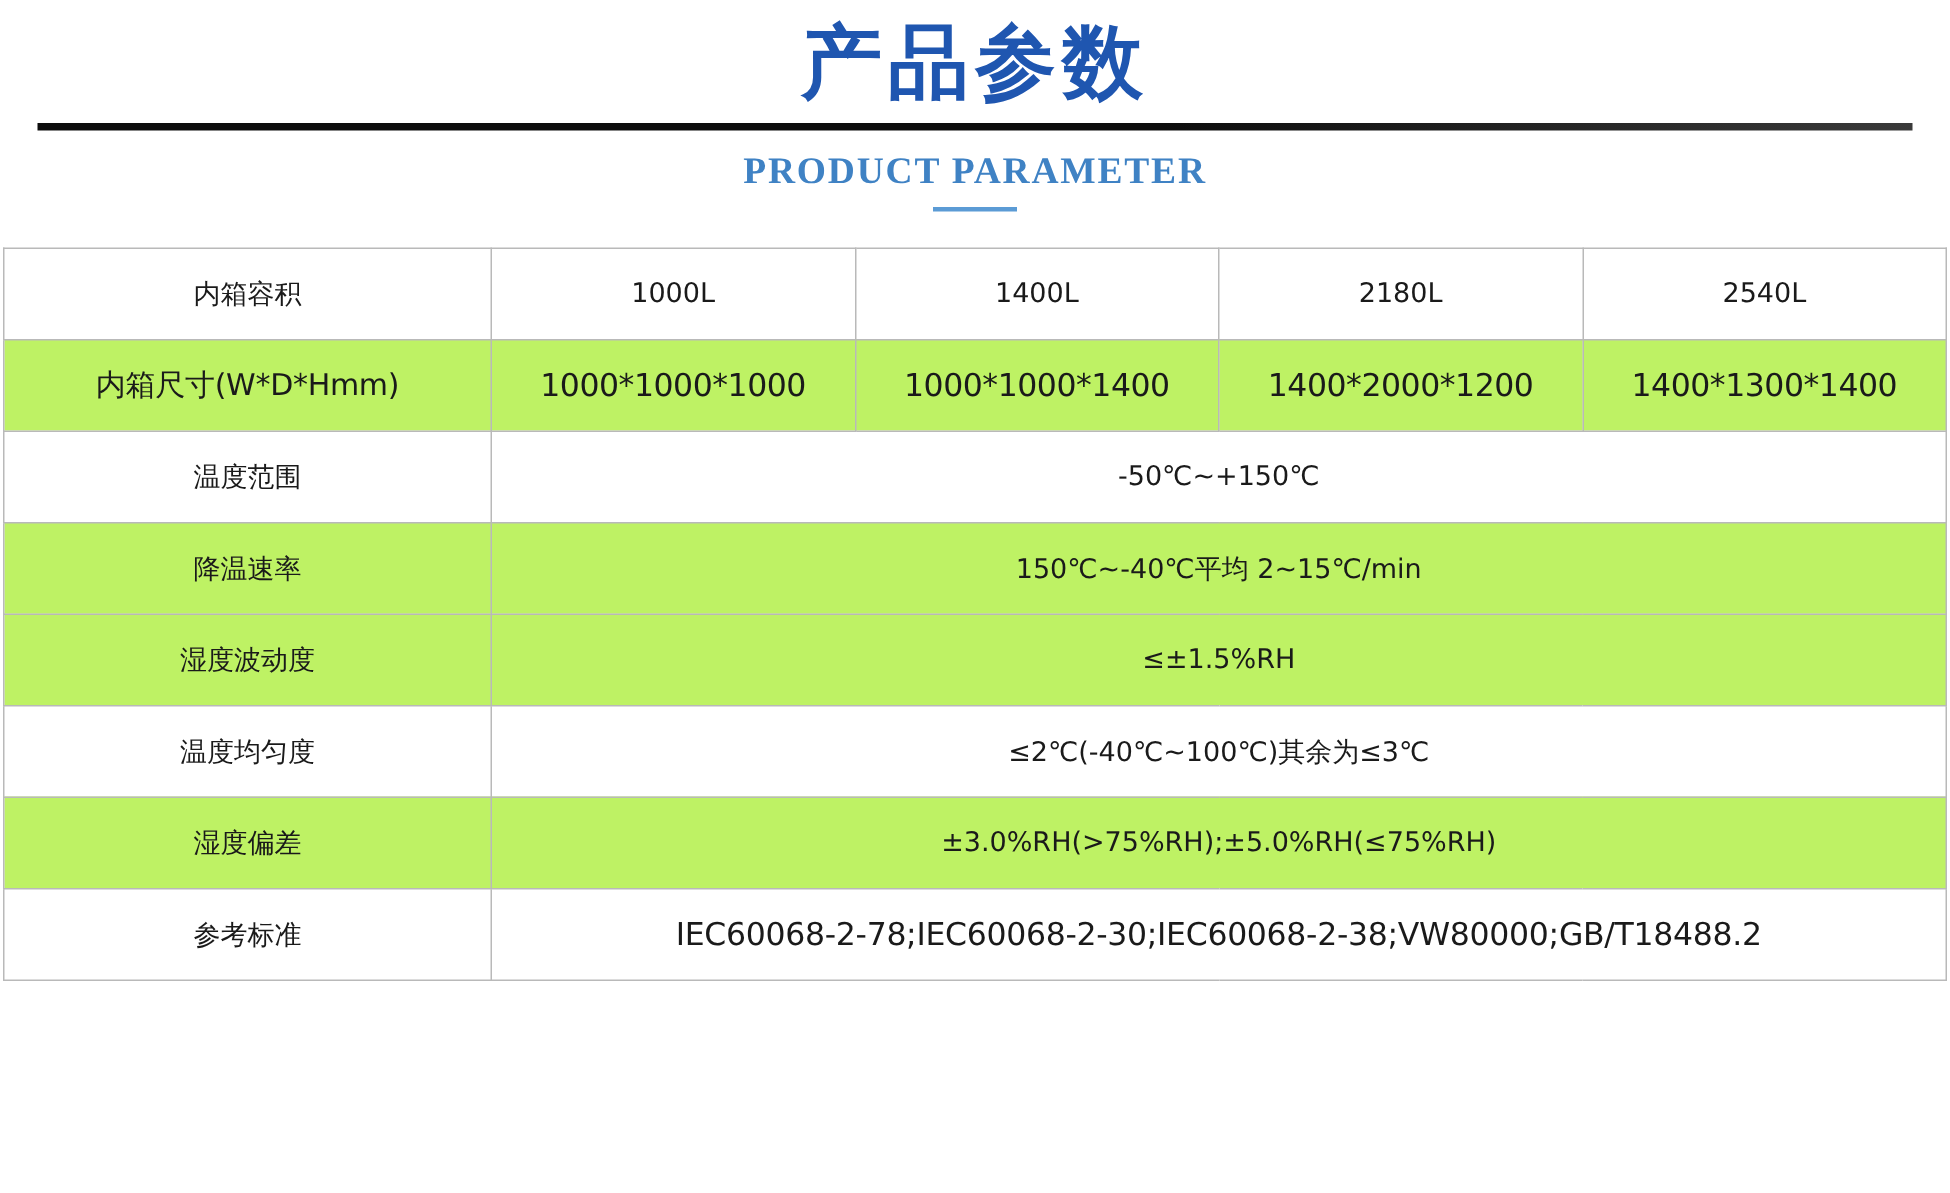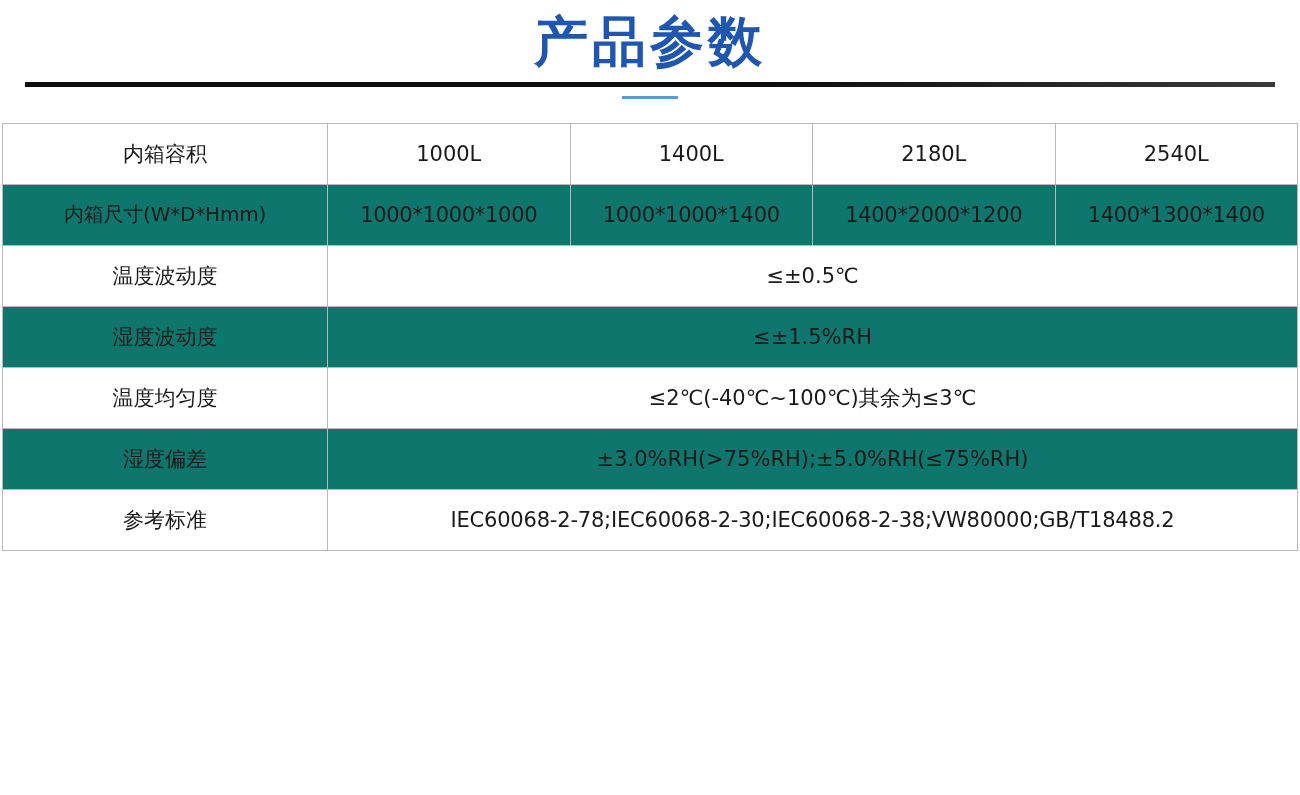--- a/index.html
+++ b/index.html
@@ -66,29 +66,29 @@
   table.spec {
     border-collapse: collapse;
     width: 1296px;
     margin: 0 auto;
     table-layout: fixed;
   }
   table.spec td {
     border: 1px solid #b9b9b9;
     height: 56px;
     font-family: "DejaVu Sans", sans-serif;
-    font-size: 21px;
+    font-size: 18px;
     color: #1a1a1a;
     text-align: center;
     vertical-align: middle;
     padding: 2px 4px;
     white-space: nowrap;
   }
   table.spec tr.alt td {
-    background: #0f766e;
+    background: #bef264;
   }
   table.spec tr td:first-child {
     width: 316px;
   }
   td.label {
     font-size: 21px;
   }
   td.label.small {
     font-size: 20px;
     letter-spacing: -0.2px;
@@ -109,20 +109,21 @@
 </head>
 <body>
 
 <div class="page">
 
   <div class="header">
     <div class="title-cn">产品参数</div>
     <div class="rule-wrap">
       <div class="rule"></div>
     </div>
+    <div class="title-en">PRODUCT PARAMETER</div>
     <div class="underline-accent"></div>
   </div>
 
   <div class="table-wrap">
     <table class="spec">
       <tbody>
           <tr>
             <td class="label">内箱容积</td>
             <td class="val">1000L</td>
             <td class="val">1400L</td>
@@ -130,22 +131,26 @@
             <td class="val">2540L</td>
           </tr>
           <tr class="alt">
             <td class="label small">内箱尺寸(W*D*Hmm)</td>
             <td class="val tight">1000*1000*1000</td>
             <td class="val tight">1000*1000*1400</td>
             <td class="val tight">1400*2000*1200</td>
             <td class="val tight">1400*1300*1400</td>
           </tr>
           <tr>
-            <td class="label">温度波动度</td>
-            <td colspan="4" class="val">≤±0.5℃</td>
+            <td class="label">温度范围</td>
+            <td colspan="4" class="val">-50℃~+150℃</td>
+          </tr>
+          <tr class="alt">
+            <td class="label">降温速率</td>
+            <td colspan="4" class="val">150℃~-40℃平均 2~15℃/min</td>
           </tr>
           <tr class="alt">
             <td class="label">湿度波动度</td>
             <td colspan="4" class="val">≤±1.5%RH</td>
           </tr>
           <tr>
             <td class="label">温度均匀度</td>
             <td colspan="4" class="val">≤2℃(-40℃~100℃)其余为≤3℃</td>
           </tr>
           <tr class="alt">

